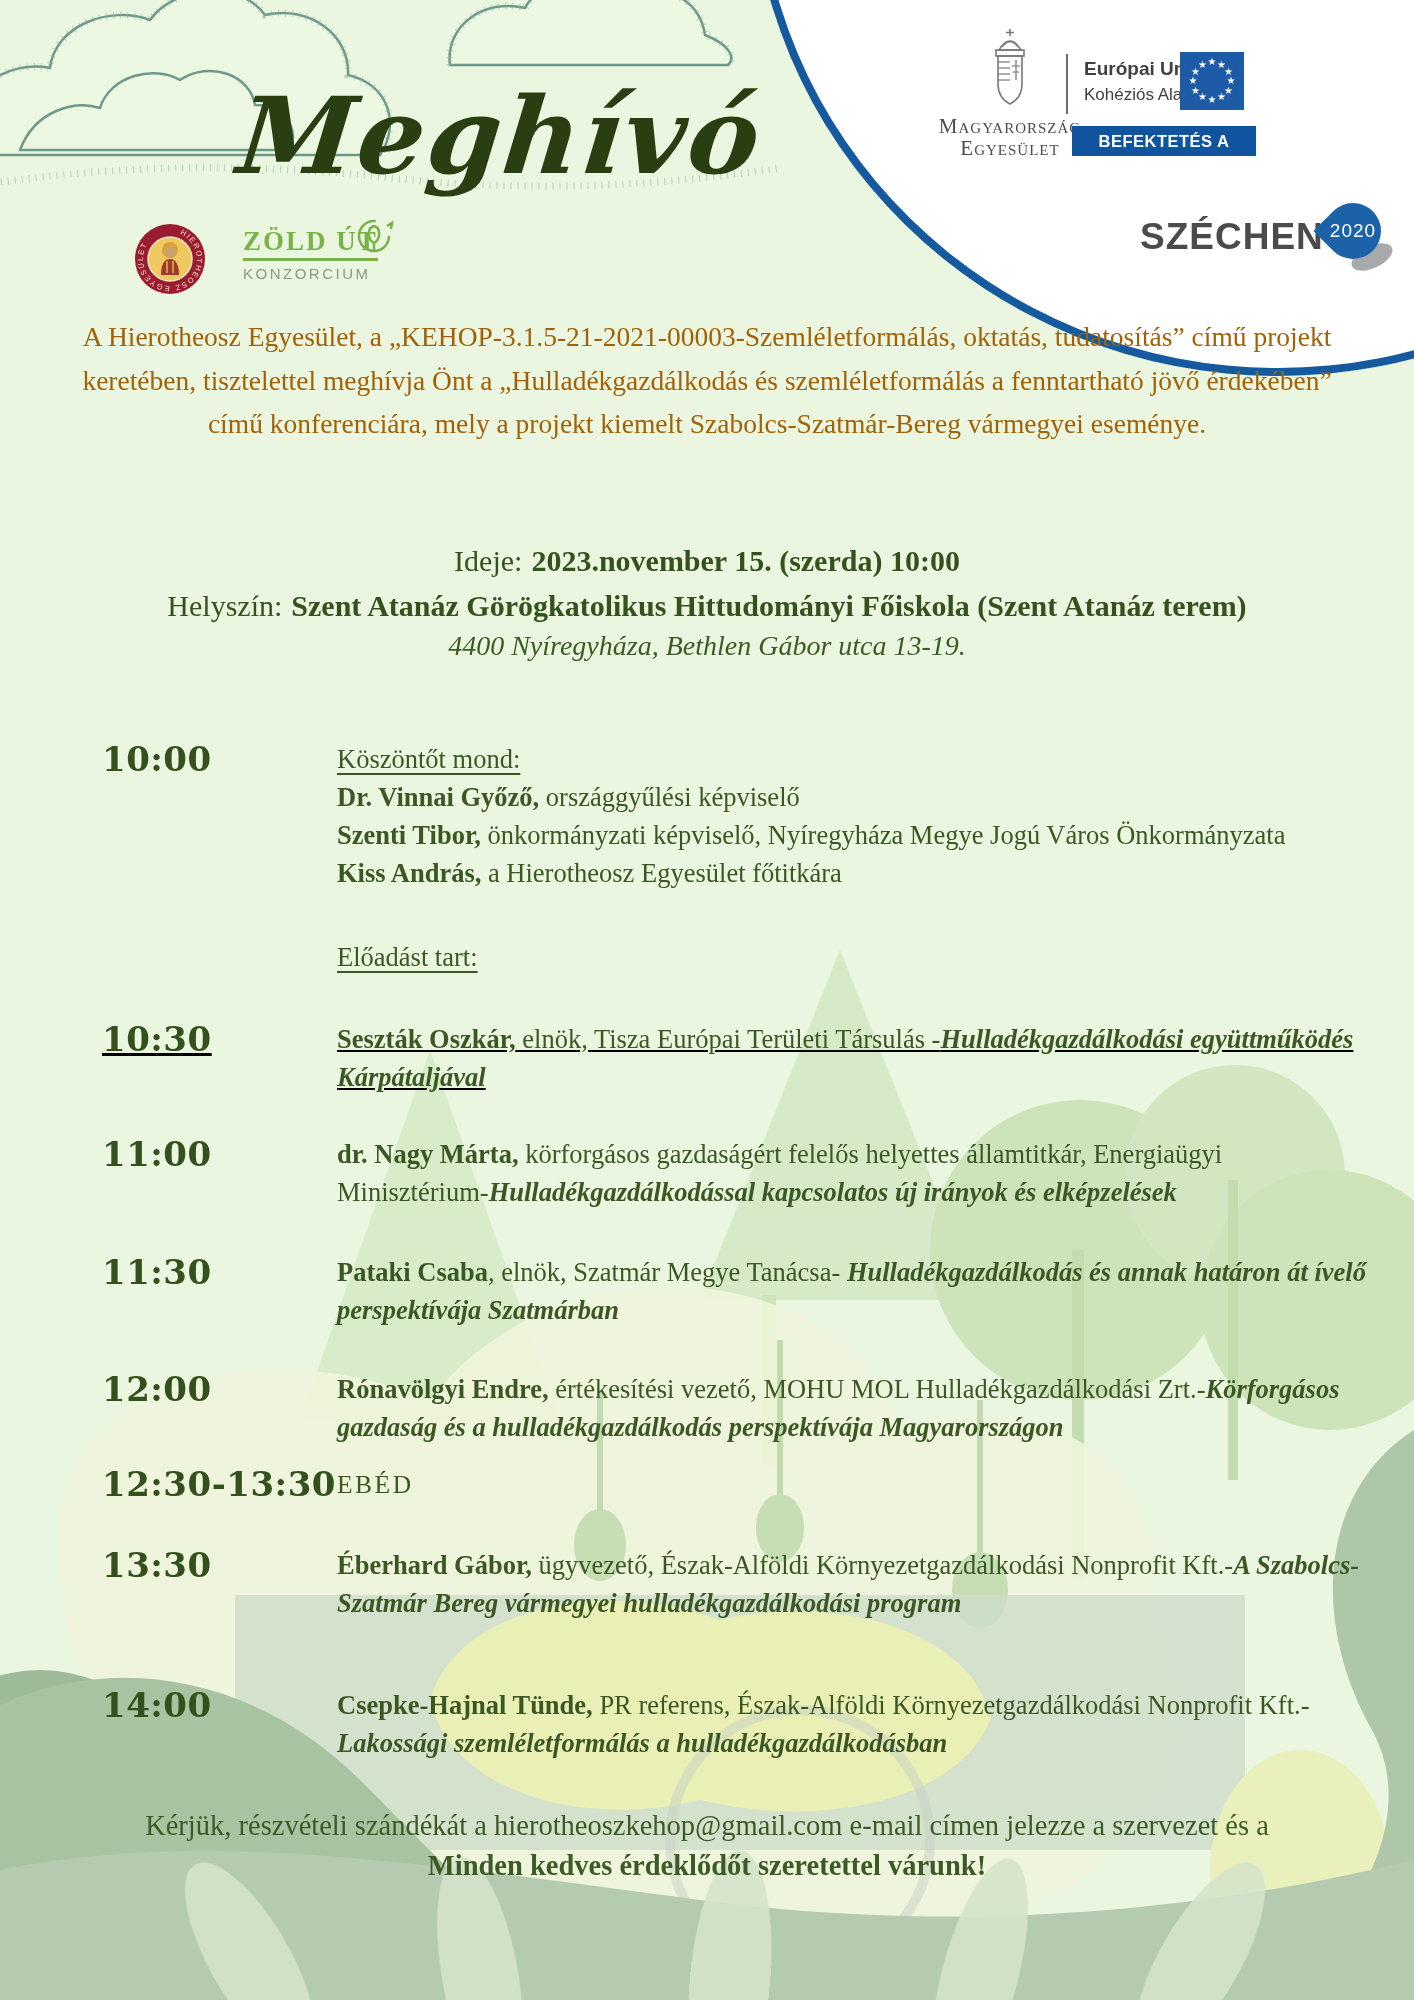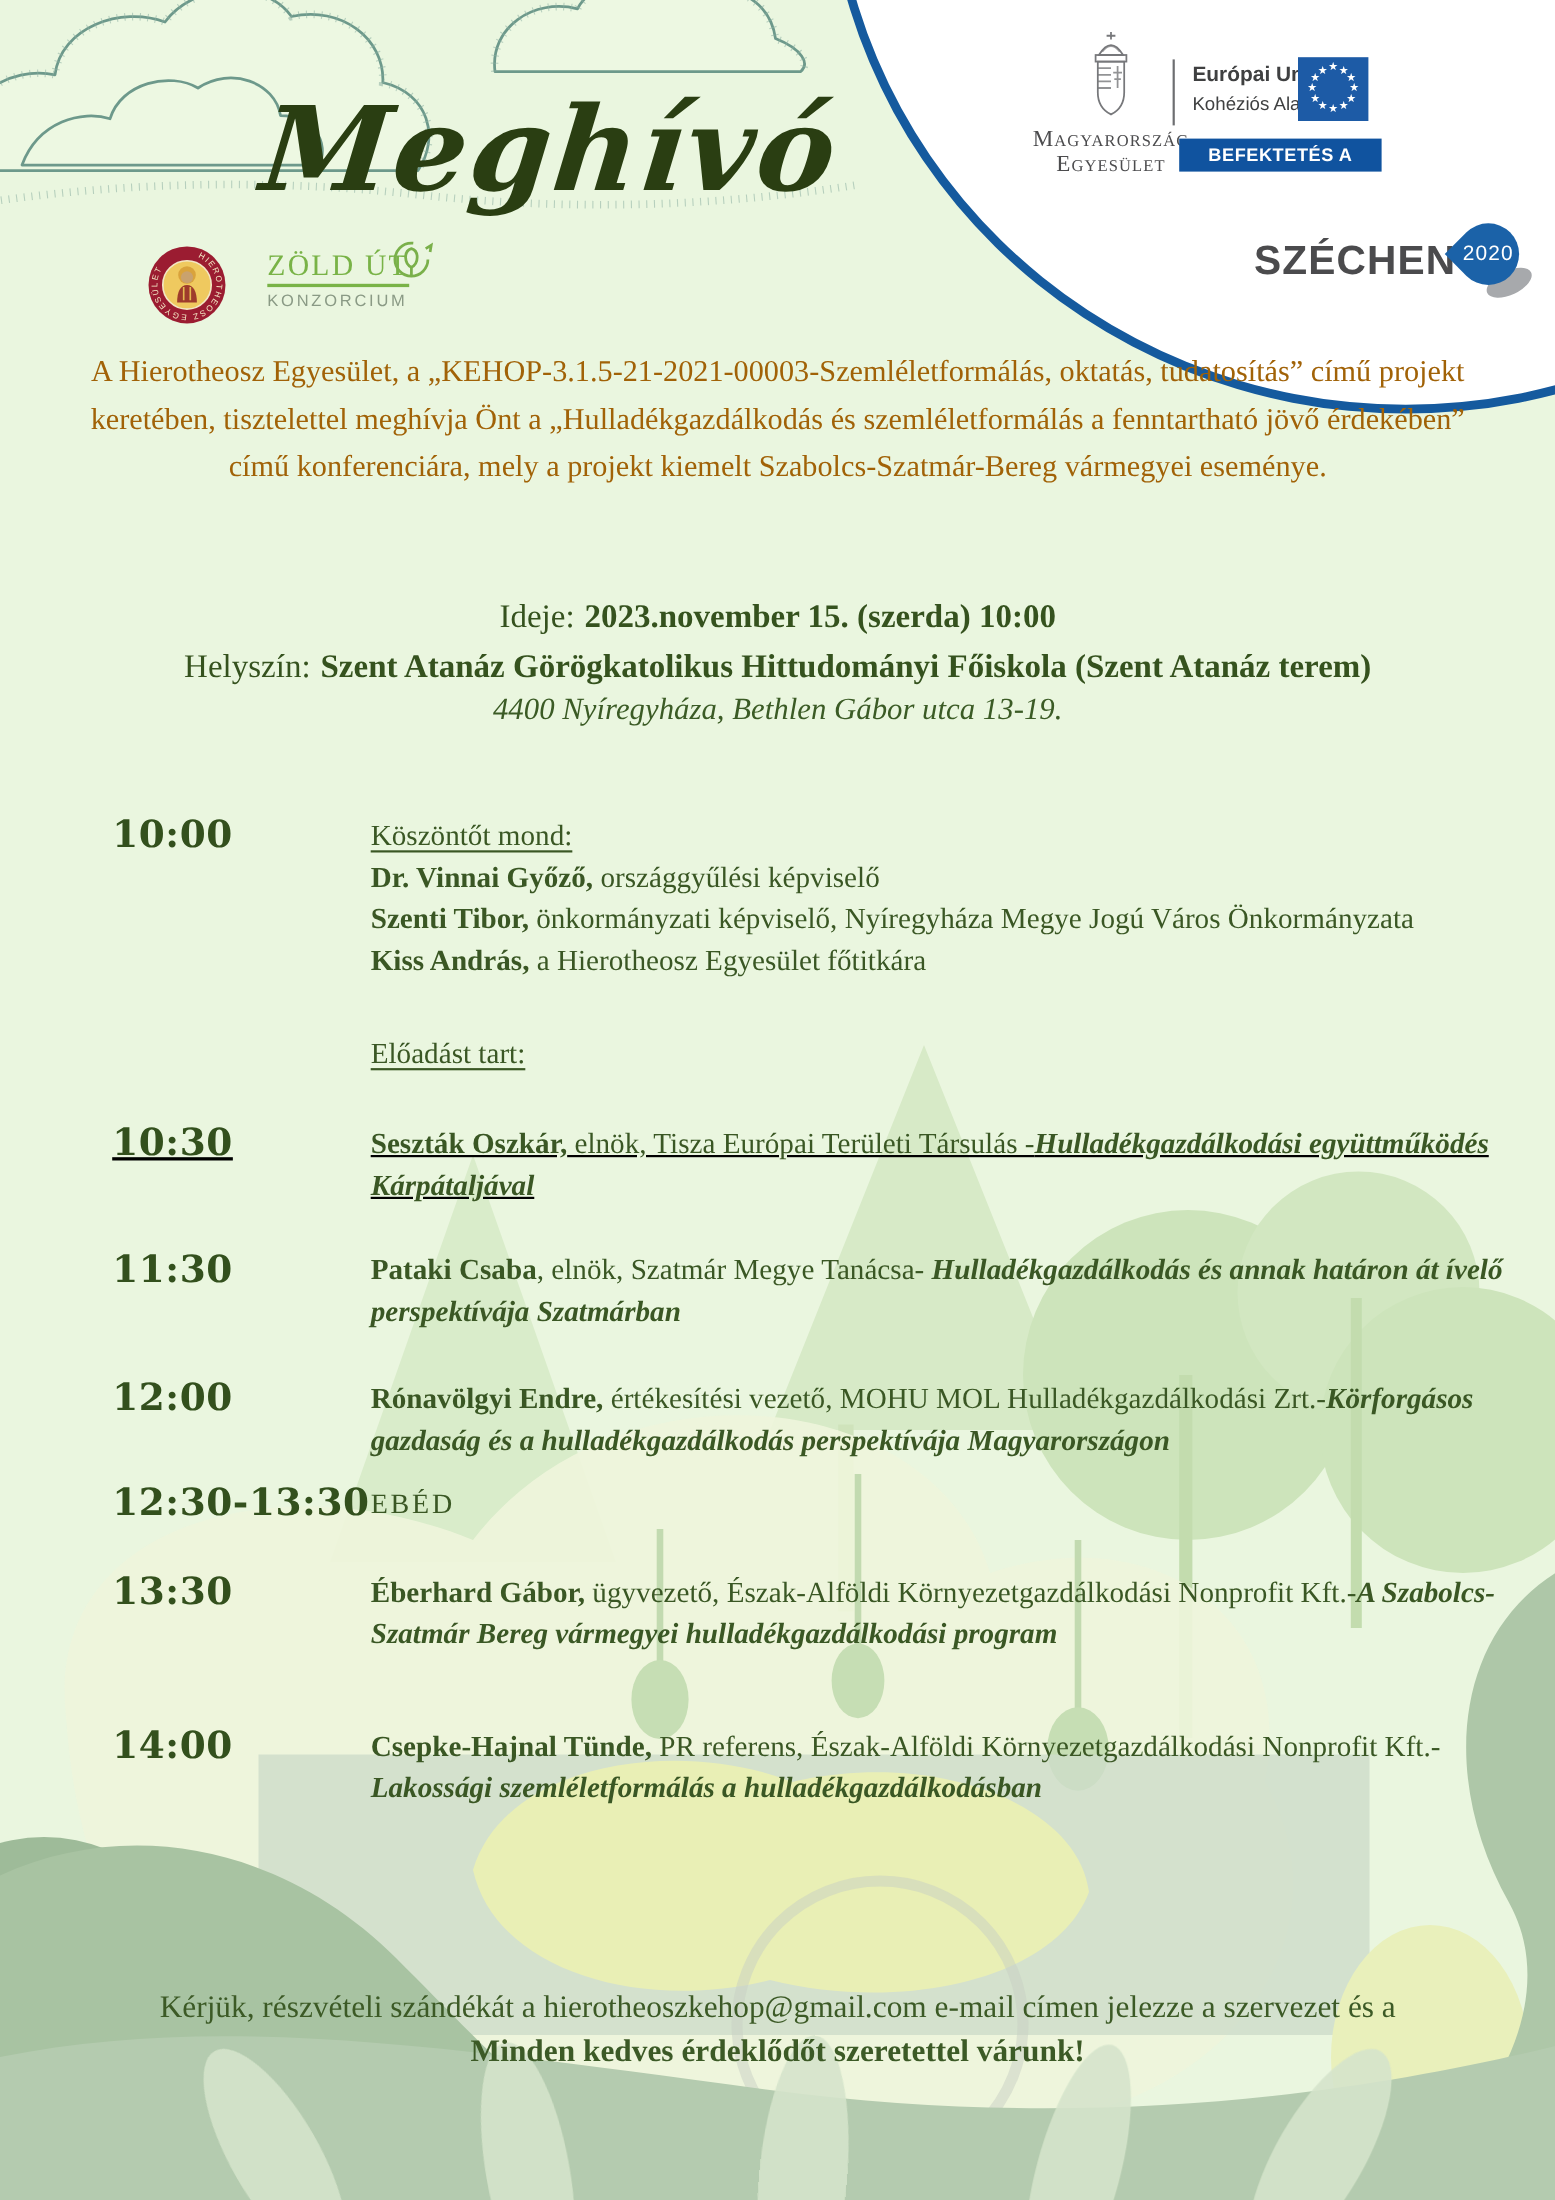--- a/index.html
+++ b/index.html
@@ -30,21 +30,21 @@
   .badge{background:#10539f;color:#ffffff;font-family:"Liberation Sans",sans-serif;font-weight:700;
          font-size:16.5px;letter-spacing:.5px;text-align:center;line-height:30px;height:30px;}
   .szech{font-family:"Liberation Sans",sans-serif;font-weight:700;font-size:37px;letter-spacing:1px;color:#4b4b4d;}
   .pin{width:56px;height:56px;background:#1b62a8;border-radius:50% 50% 50% 0;transform:rotate(45deg);
        position:absolute;}
   .pin span{position:absolute;left:0;top:0;width:56px;height:56px;display:flex;align-items:center;justify-content:center;
        transform:rotate(-45deg);color:#fff;font-family:"Liberation Sans",sans-serif;font-size:19px;letter-spacing:1px;}
   .pinshadow{position:absolute;width:44px;height:22px;border-radius:50%;background:#a7a9ac;transform:rotate(-25deg);}
 
   
-  .zold1{font-family:"Liberation Serif",serif;font-weight:400;font-size:27px;letter-spacing:2px;color:#79b347;
+  .zold1{font-family:"Liberation Serif",serif;font-weight:700;font-size:27px;letter-spacing:2px;color:#79b347;
          border-bottom:3px solid #79b347;padding-bottom:1px;display:inline-block;}
   .zold2{font-family:"Liberation Sans",sans-serif;font-size:15px;letter-spacing:2.5px;color:#8a9a85;margin-top:4px;}
 
   
   .title{left:0;top:78px;width:1000px;text-align:center;z-index:3;
          font-family:"DejaVu Serif",serif;font-style:italic;font-weight:700;font-size:106px;
          color:#2a3e12;transform:skewX(-6deg);letter-spacing:2px;line-height:1.1;}
 
   
   .intro{left:55px;top:315px;width:1304px;text-align:center;z-index:3;
@@ -230,20 +230,26 @@
         <div class="scontent">
           <div class="sline"><span class="u">Előadást tart:</span></div>
         </div>
       </div>
       <div class="srow" style="margin-bottom: 39px; text-decoration: underline;">
         <div class="stime">10:30</div>
         <div class="scontent">
           <div class="sline"><span class="b">Seszták Oszkár,</span><span> elnök, Tisza Európai Területi Társulás -</span><span class="b i">Hulladékgazdálkodási együttműködés Kárpátaljával</span></div>
         </div>
       </div>
+      <div class="srow" style="margin-bottom: 42px;">
+        <div class="stime">11:00</div>
+        <div class="scontent">
+          <div class="sline"><span class="b">dr. Nagy Márta,</span><span> körforgásos gazdaságért felelős helyettes államtitkár, Energiaügyi Minisztérium-</span><span class="b i">Hulladékgazdálkodással kapcsolatos új irányok és elképzelések</span></div>
+        </div>
+      </div>
       <div class="srow" style="margin-bottom: 41px;">
         <div class="stime">11:30</div>
         <div class="scontent">
           <div class="sline"><span class="b">Pataki Csaba</span><span>, elnök, Szatmár Megye Tanácsa- </span><span class="b i">Hulladékgazdálkodás és annak határon át ívelő perspektívája Szatmárban</span></div>
         </div>
       </div>
       <div class="srow" style="margin-bottom: 19px;">
         <div class="stime">12:00</div>
         <div class="scontent">
           <div class="sline"><span class="b">Rónavölgyi Endre,</span><span> értékesítési vezető, MOHU MOL Hulladékgazdálkodási Zrt.-</span><span class="b i">Körforgásos gazdaság és a hulladékgazdálkodás perspektívája Magyarországon</span></div>

